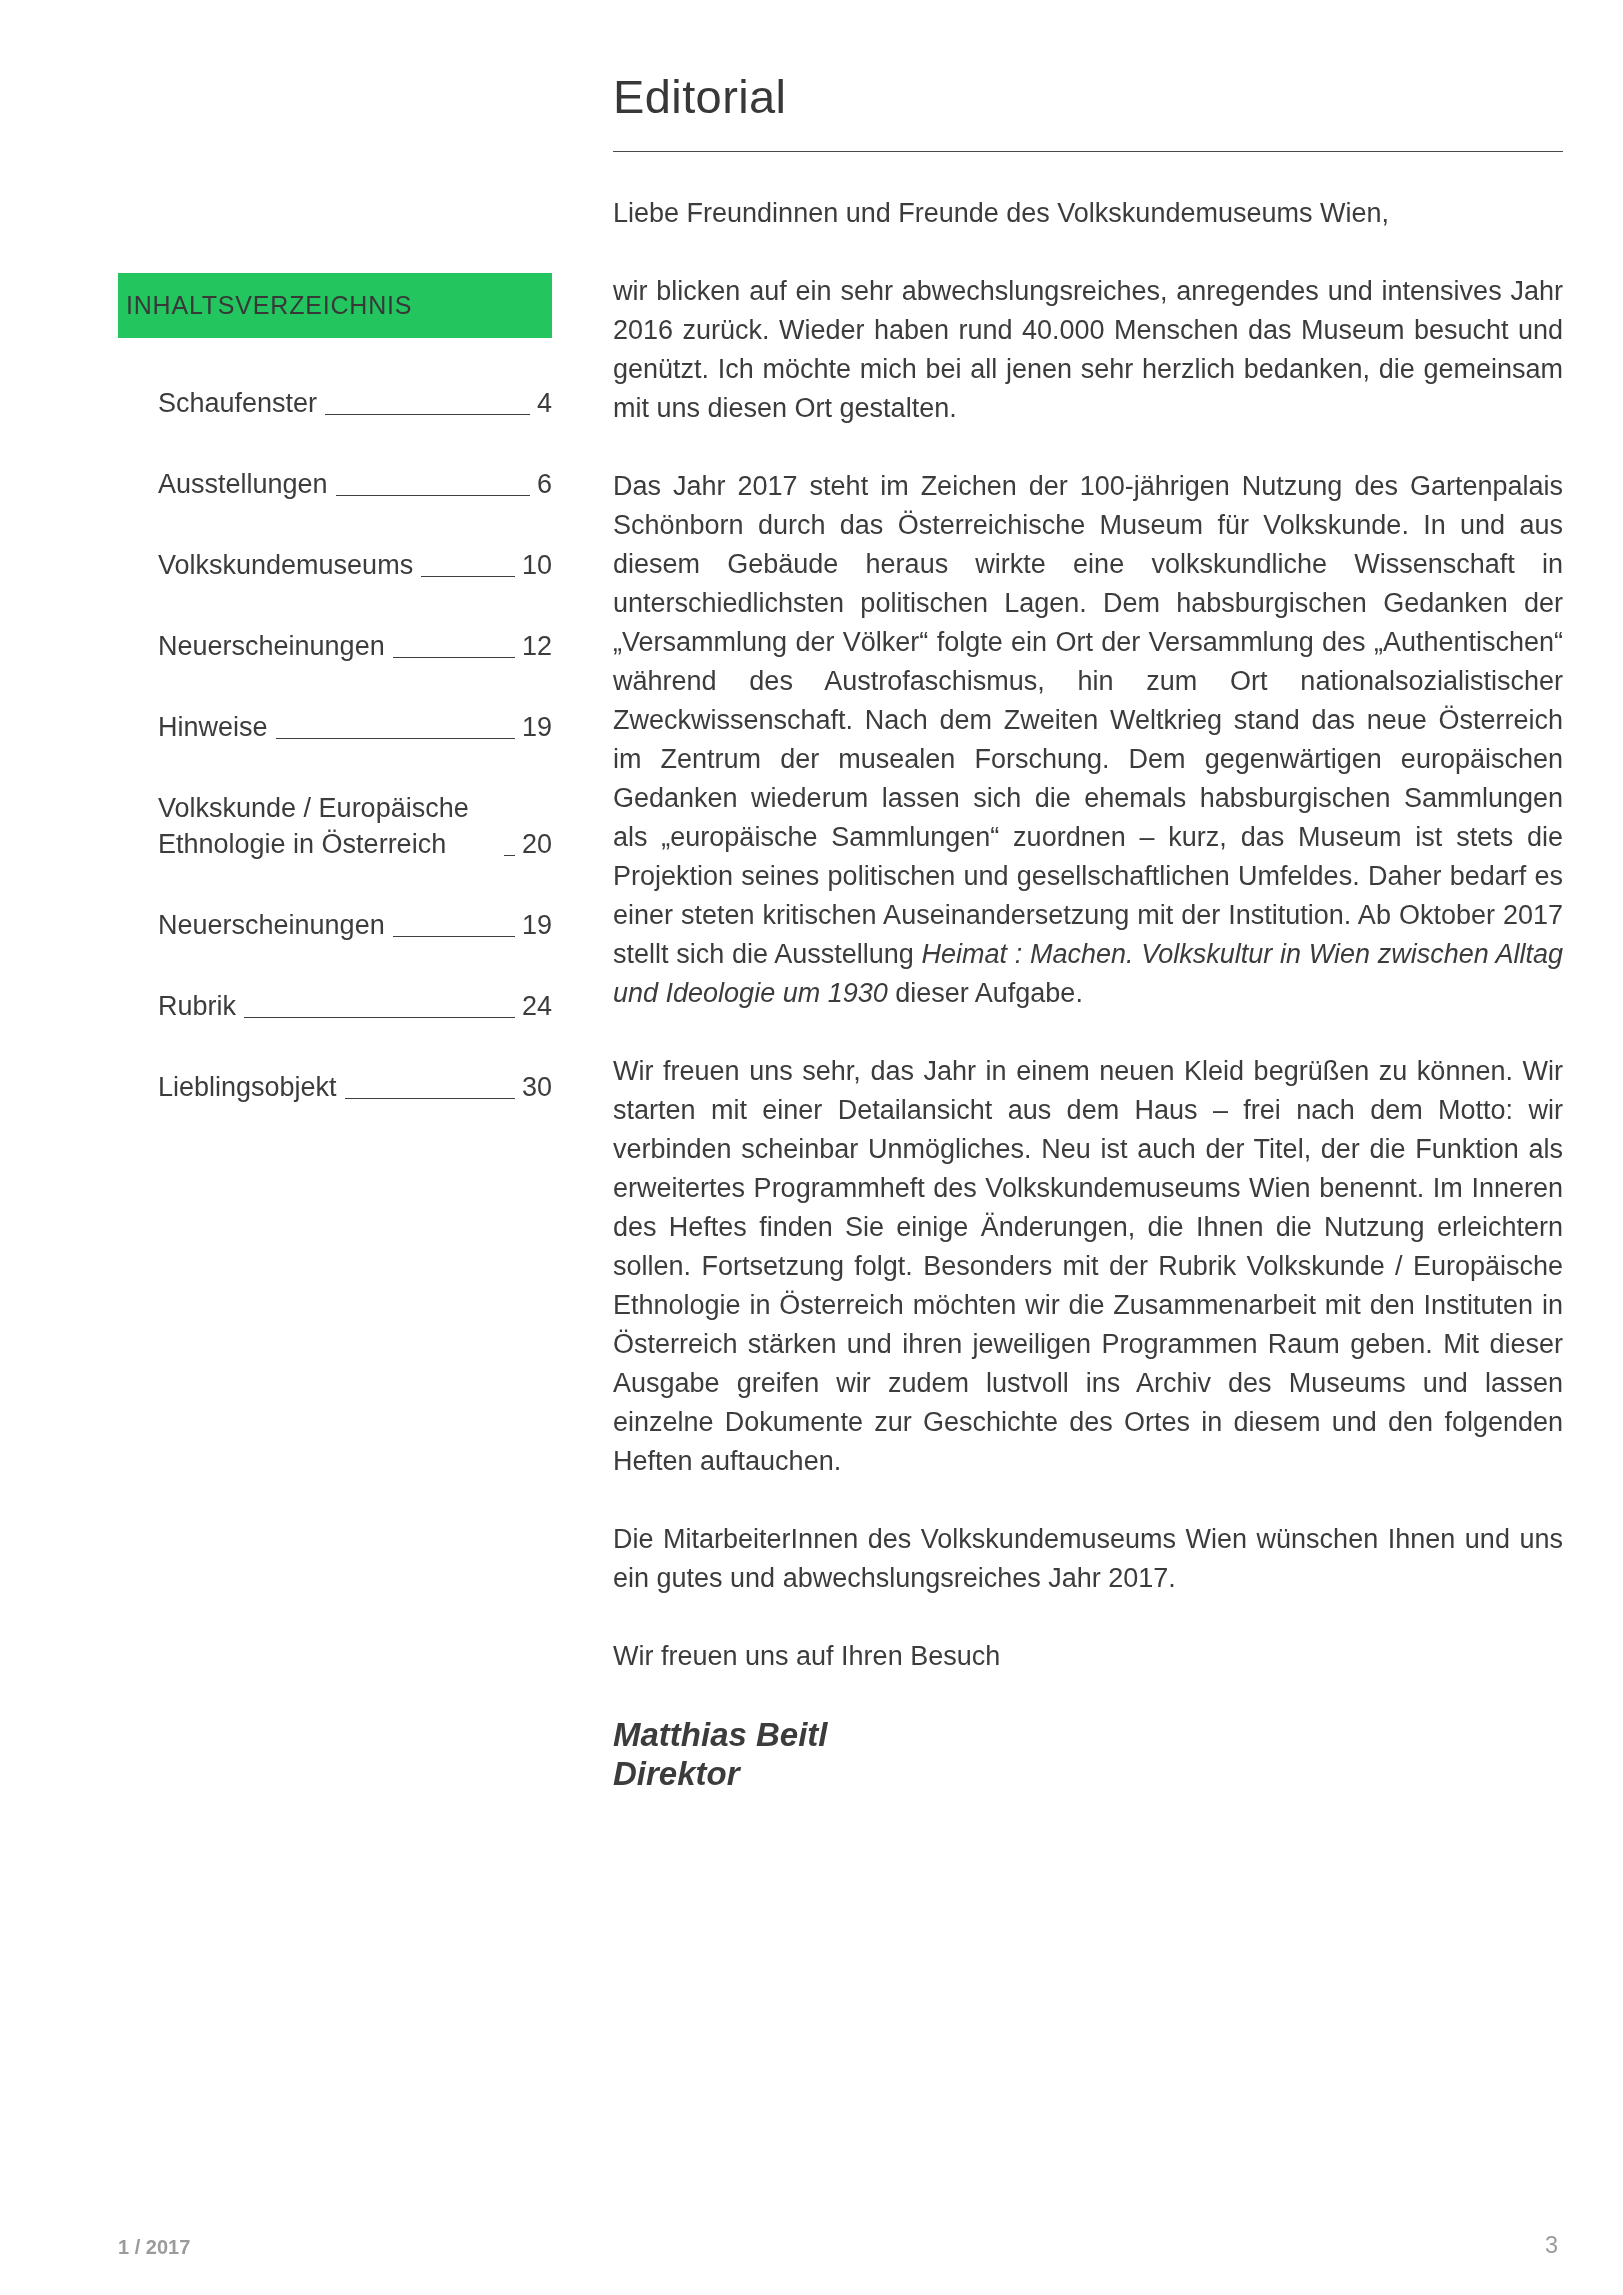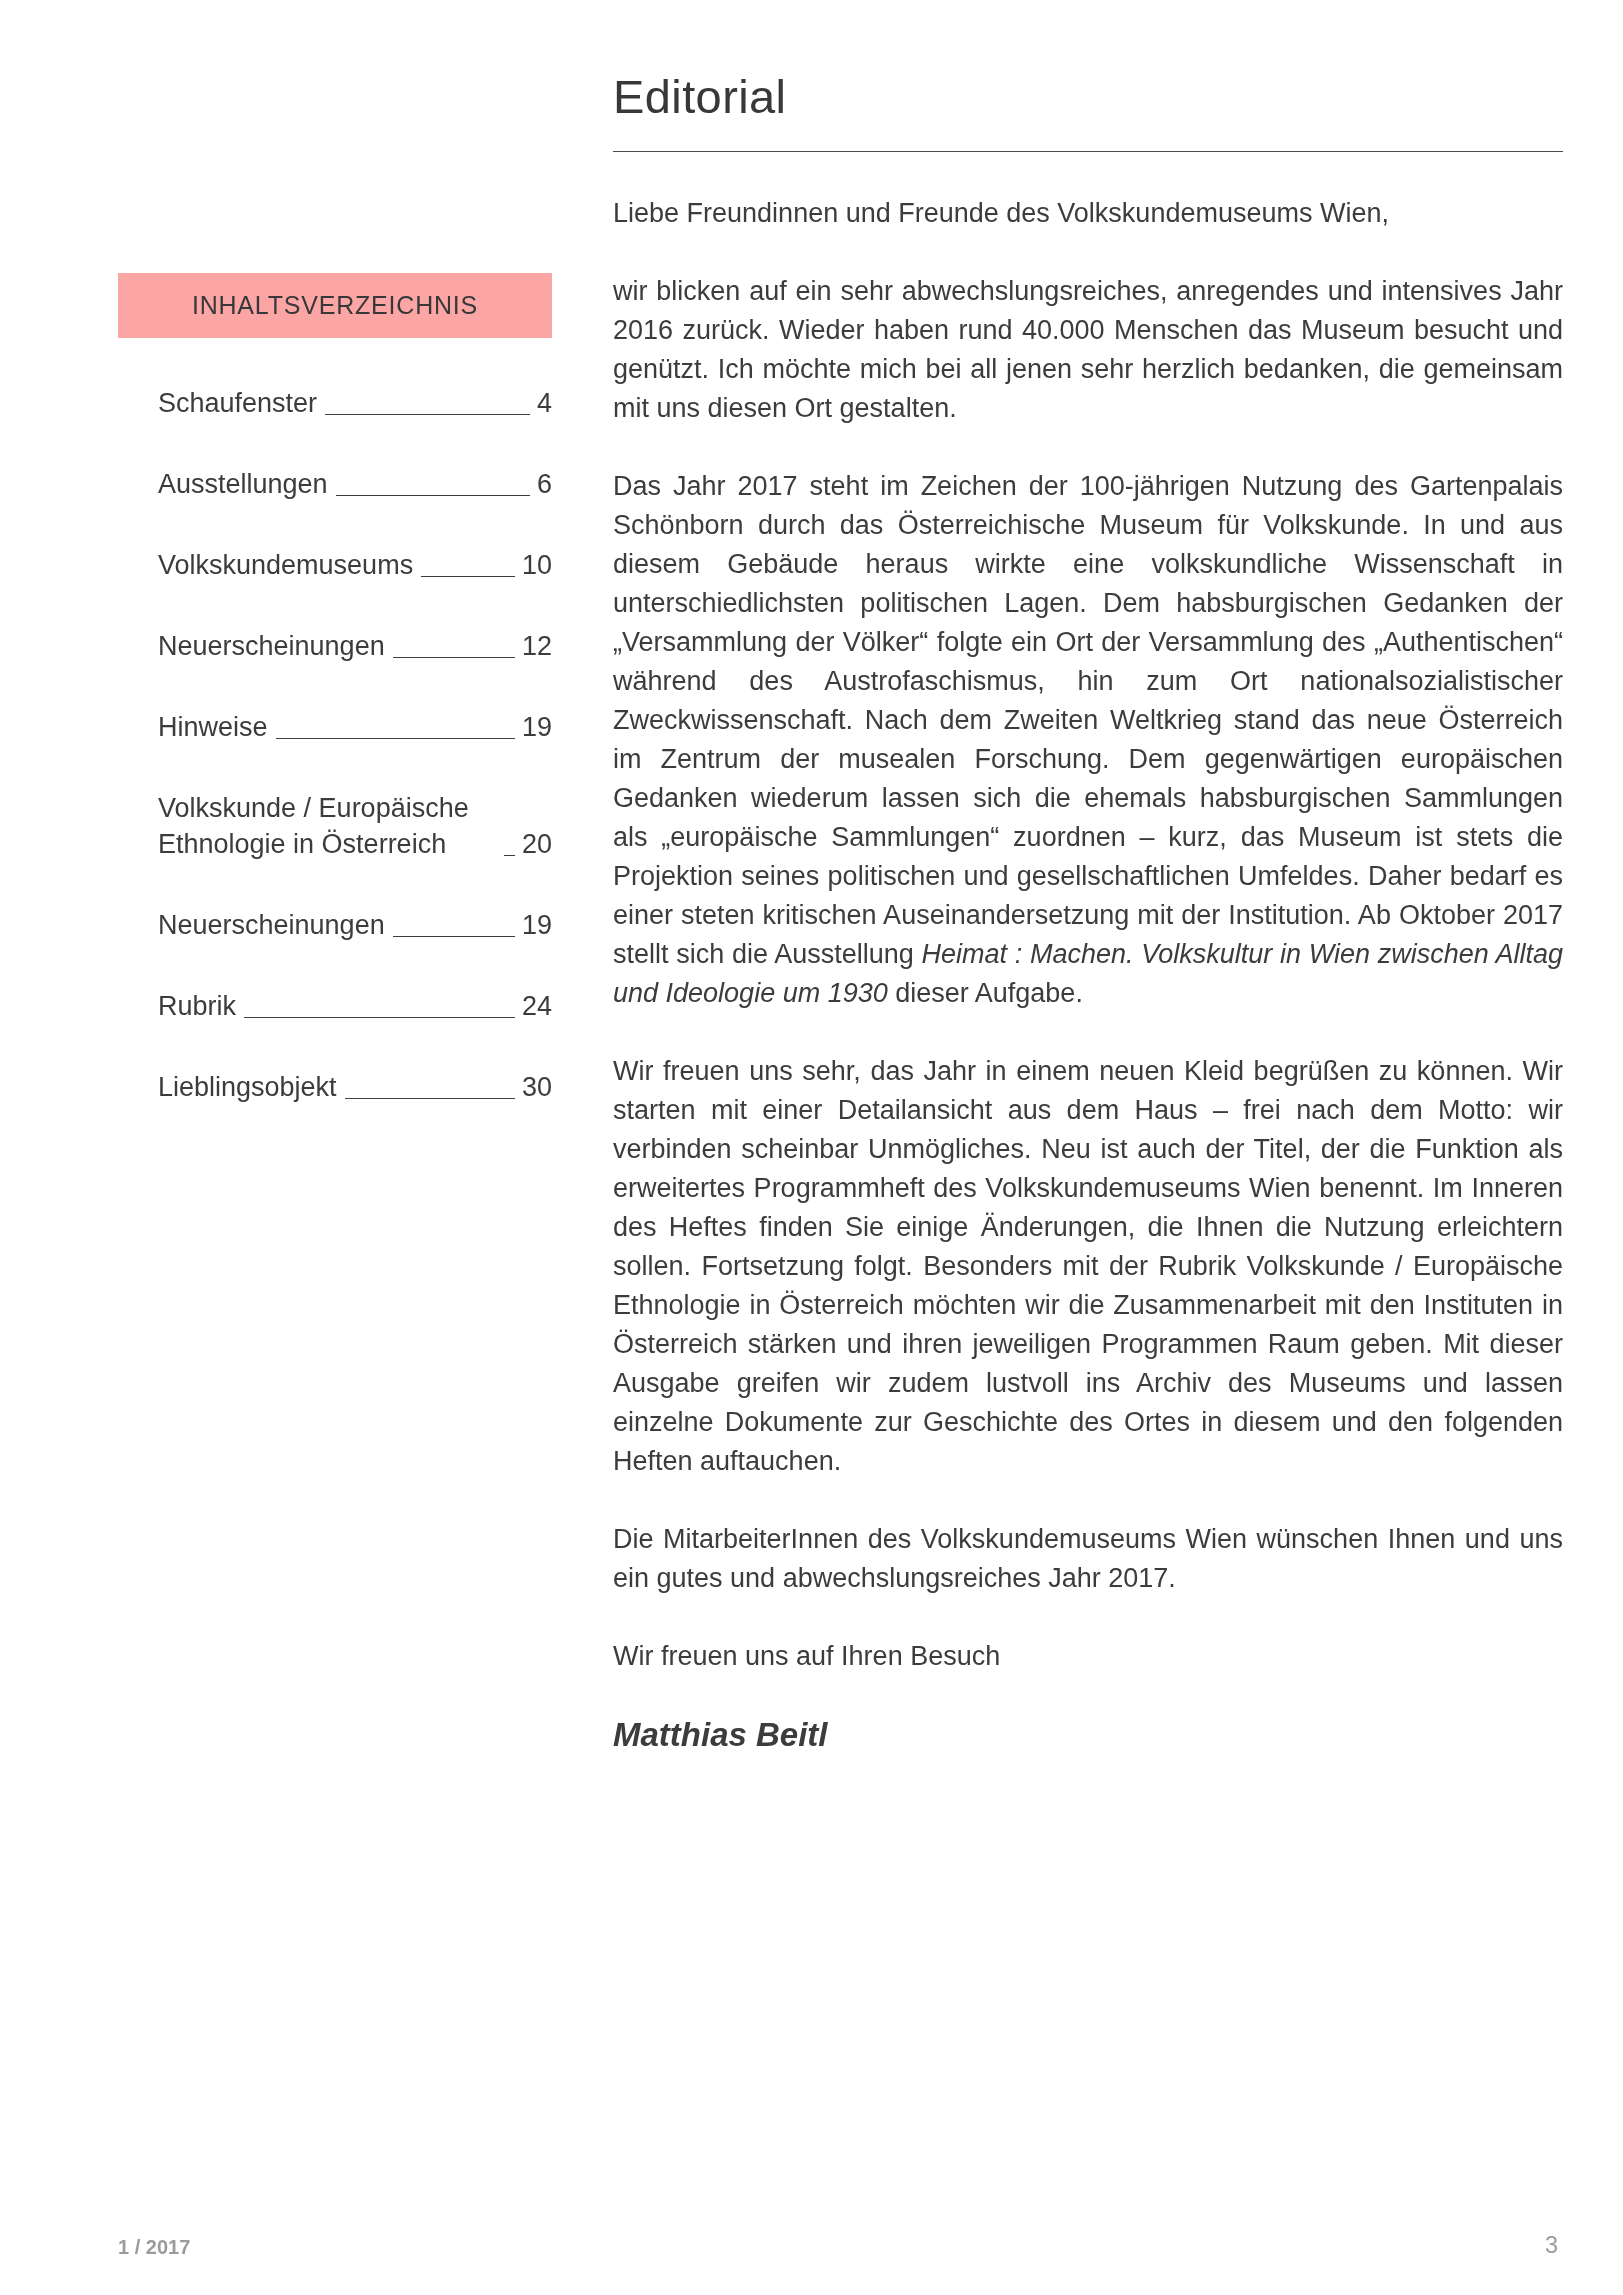--- a/index.html
+++ b/index.html
@@ -54,22 +54,22 @@
   }
 
   
   .toc {
     position: absolute;
     left: 118px;
     top: 273px;
     width: 434px;
   }
   .toc-header {
-    background: #fca5a5;
-    text-align: center;
+    background: #22c55e;
+    text-align: left;
     font-size: 25px;
     letter-spacing: 0.8px;
     color: #383838;
     padding: 18px 8px;
     margin-bottom: 47px;
   }
   .toc-item {
     display: flex;
     align-items: flex-end;
     margin-bottom: 45px;
@@ -172,20 +172,21 @@
     <div class="editorial-body">
         <p><span>Liebe Freundinnen und Freunde des Volkskundemuseums Wien,</span></p>
         <p><span>wir blicken auf ein sehr abwechslungsreiches, anregendes und intensives Jahr 2016 zurück. Wieder haben rund 40.000 Menschen das Museum besucht und genützt. Ich möchte mich bei all jenen sehr herzlich bedanken, die gemeinsam mit uns diesen Ort gestalten.</span></p>
         <p><span>Das Jahr 2017 steht im Zeichen der 100-jährigen Nutzung des Gartenpalais Schönborn durch das Österreichische Museum für Volkskunde. In und aus diesem Gebäude heraus wirkte eine volkskundliche Wissenschaft in unterschiedlichsten politischen Lagen. Dem habsburgischen Gedanken der „Versammlung der Völker“ folgte ein Ort der Versammlung des „Authentischen“ während des Austrofaschismus, hin zum Ort nationalsozialistischer Zweckwissenschaft. Nach dem Zweiten Weltkrieg stand das neue Österreich im Zentrum der musealen Forschung. Dem gegenwärtigen europäischen Gedanken wiederum lassen sich die ehemals habsburgischen Sammlungen als „europäische Sammlungen“ zuordnen – kurz, das Museum ist stets die Projektion seines politischen und gesellschaftlichen Umfeldes. Daher bedarf es einer steten kritischen Auseinandersetzung mit der Institution. Ab Oktober 2017 stellt sich die Ausstellung </span><span class="it">Heimat : Machen. Volkskultur in Wien zwischen Alltag und Ideologie um 1930</span><span> dieser Aufgabe.</span></p>
         <p><span>Wir freuen uns sehr, das Jahr in einem neuen Kleid begrüßen zu können. Wir starten mit einer Detailansicht aus dem Haus – frei nach dem Motto: wir verbinden scheinbar Unmögliches. Neu ist auch der Titel, der die Funktion als erweitertes Programmheft des Volkskundemuseums Wien benennt. Im Inneren des Heftes finden Sie einige Änderungen, die Ihnen die Nutzung erleichtern sollen. Fortsetzung folgt. Besonders mit der Rubrik Volkskunde / Europäische Ethnologie in Österreich möchten wir die Zusammenarbeit mit den Instituten in Österreich stärken und ihren jeweiligen Programmen Raum geben. Mit dieser Ausgabe greifen wir zudem lustvoll ins Archiv des Museums und lassen einzelne Dokumente zur Geschichte des Ortes in diesem und den folgenden Heften auftauchen.</span></p>
         <p><span>Die MitarbeiterInnen des Volkskundemuseums Wien wünschen Ihnen und uns ein gutes und abwechslungsreiches Jahr 2017.</span></p>
         <p><span>Wir freuen uns auf Ihren Besuch</span></p>
       </div>
     <div class="signature">
       <div>Matthias Beitl</div>
+      <div>Direktor</div>
     </div>
   </div>
 
   <div class="footer-issue">1 / 2017</div>
   <div class="footer-page">3</div>
 
 </div>
 
 
 </body></html>

